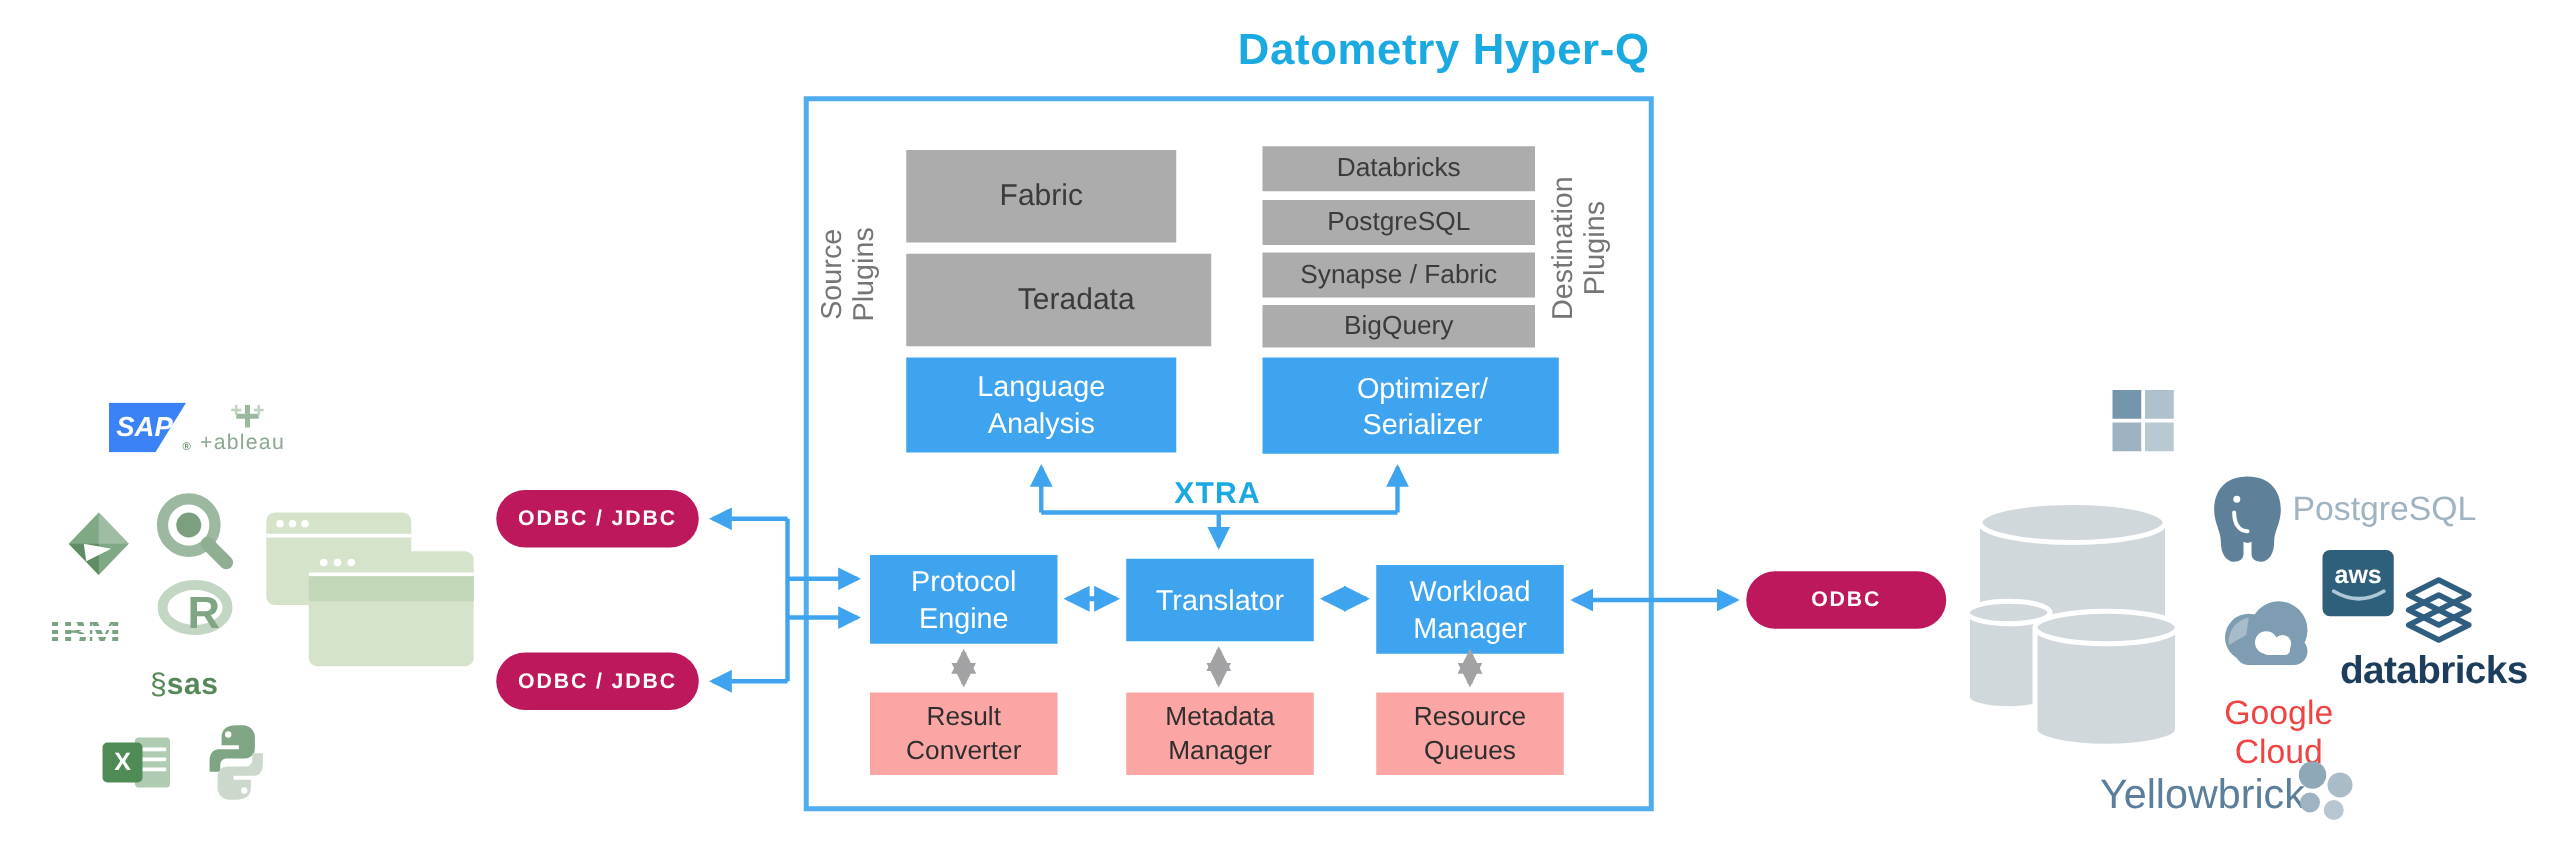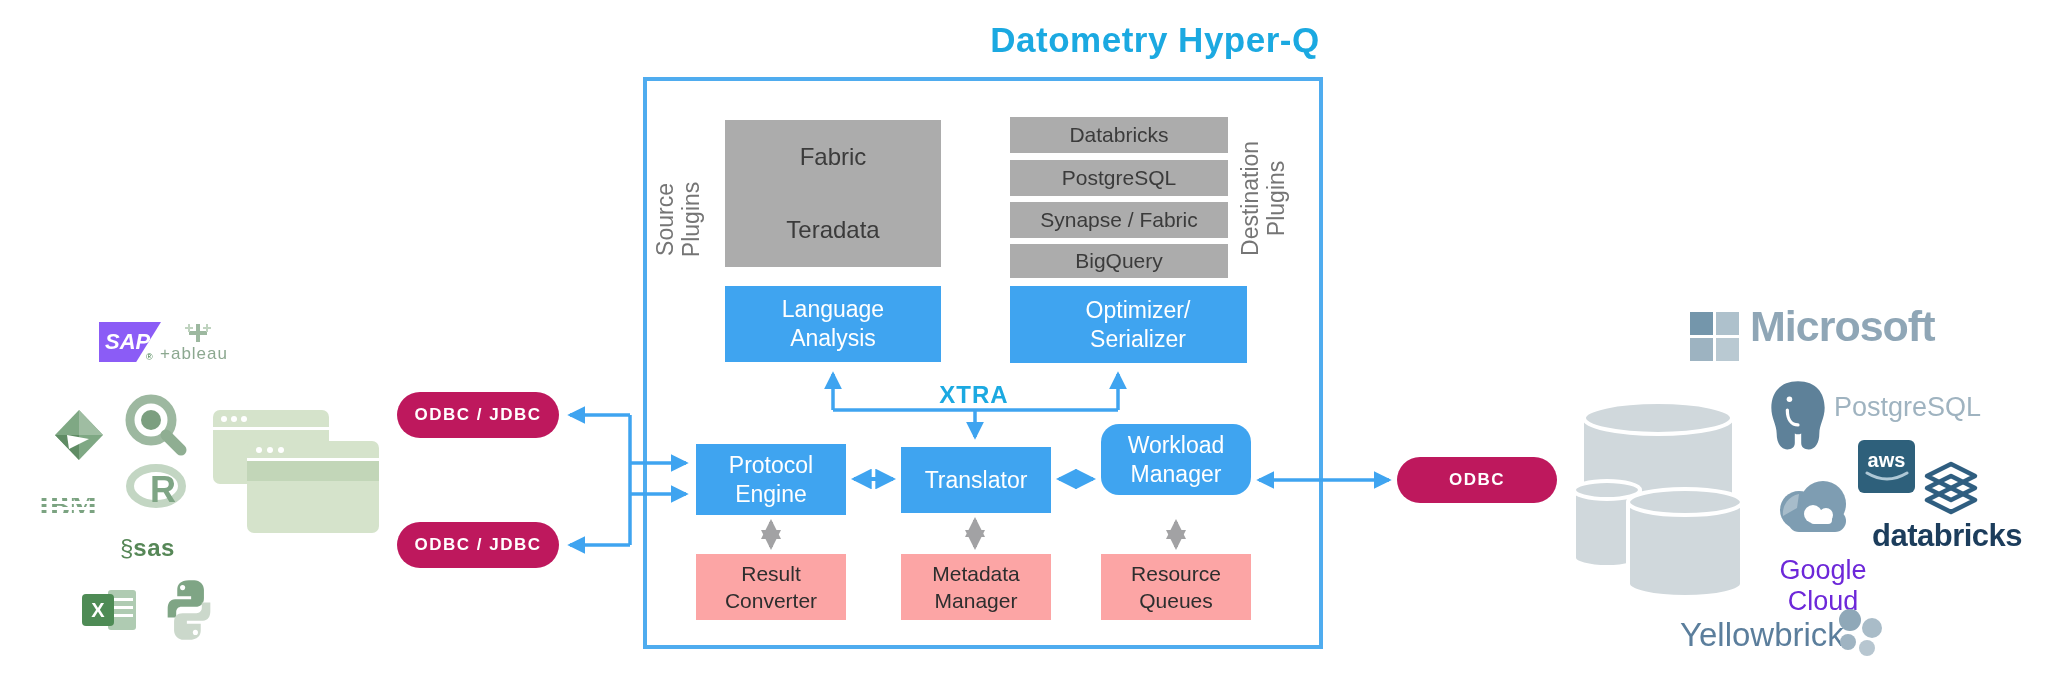--- a/index.html
+++ b/index.html
@@ -20,23 +20,23 @@
   .dst-item{left:1010px;width:218px;height:36px;font-size:21px;}
   .engine{font-size:23px;line-height:1.25;}
   .core{width:150px;height:71px;font-size:23px;line-height:1.25;}
   .sup{width:150px;height:66px;top:554px;font-size:21px;line-height:1.3;}
   .rot{color:#757575;font-size:23px;line-height:1.15;transform:rotate(-90deg);text-align:center;white-space:pre-line;}
   .xtra{left:899px;top:381px;width:150px;text-align:center;font-size:24px;font-weight:700;color:#1BA9E1;letter-spacing:1px;}
 
   .pill{background:#be185d;border-radius:23px;color:#fff;font-size:17px;font-weight:600;letter-spacing:1.5px;}
 
   
-  .sap{left:87px;top:322px;width:62px;height:40px;background:#8b5cf6;
+  .sap{left:87px;top:322px;width:62px;height:40px;background:#3b82f6;
        clip-path:polygon(0 0,100% 0,60% 100%,0 100%);color:#fff;font-weight:700;font-style:italic;
-       font-size:22px;display:flex;align-items:center;padding-left:6px;box-sizing:border-box;margin-left:12px;}
+       font-size:22px;display:flex;align-items:center;padding-left:6px;box-sizing:border-box;}
   .sap-reg{left:146px;top:352px;font-size:9px;color:#3F7D49;}
   .tableau-txt{left:160px;top:344px;width:74px;text-align:left;font-size:17px;color:#8CA890;letter-spacing:1px;}
   .ibm{left:38px;top:492px;width:72px;height:30px;font-family:"Liberation Serif",serif;font-weight:700;
        font-size:31px;color:#7BA381;letter-spacing:-1px;line-height:28px;}
   .ibm-stripes{left:36px;top:492px;width:76px;height:30px;
        background:repeating-linear-gradient(to bottom,rgba(255,255,255,0) 0 3px,#ffffff 3px 6px);}
   .sas{left:120px;top:534px;font-size:24px;color:#568757;}
   .sas b{font-weight:700;letter-spacing:.5px;}
   .excel{left:82px;top:588px;width:54px;height:46px;}
   .excel .sheet{position:absolute;right:0;top:2px;width:28px;height:40px;background:#AFCBB2;border-radius:3px;}
@@ -50,55 +50,55 @@
 
   
   .ms-grid{left:1690px;top:312px;width:49px;height:49px;display:grid;grid-template-columns:23px 23px;
            grid-template-rows:23px 23px;gap:3px;}
   .ms-text{left:1750px;top:302px;font-size:43px;font-weight:700;color:#8FA6B6;letter-spacing:-1px;}
   .pg-text{left:1834px;top:392px;font-size:27px;color:#9FB3C0;}
   .aws{left:1858px;top:440px;width:57px;height:53px;background:#2E607B;border-radius:6px;
        display:flex;flex-direction:column;align-items:center;justify-content:center;}
   .aws span{color:#fff;font-weight:700;font-size:20px;line-height:20px;}
   .dbx-text{left:1872px;top:518px;font-size:31px;font-weight:700;color:#1C3D5C;letter-spacing:-.5px;}
-  .gc-text{left:1748px;top:555px;width:150px;text-align:center;font-size:27px;color:#6d28d9;}
+  .gc-text{left:1748px;top:555px;width:150px;text-align:center;font-size:27px;color:#ef4444;}
   .yb-text{left:1680px;top:616px;font-size:33px;color:#5B7E9C;}
 </style>
 </head>
 <body>
 
 <div id="canvas">
 
   <div class="abs title">Datometry Hyper-Q</div>
 
   <div class="abs hq-box"></div>
 
   <div class="abs rot" style="left:598px;top:193px;width:160px;">Source
 Plugins</div>
   <div class="abs rot" style="left:1163px;top:172px;width:200px;">Destination
 Plugins</div>
 
   <div class="abs ctr gbox src-item" style="top:120px;">Fabric</div>
-  <div class="abs ctr gbox src-item" style="top:193px;">Teradata</div>
+  <div class="abs ctr gbox src-item" style="top:203px;padding-left:28px;">Teradata</div>
   <div class="abs ctr bluebox engine" style="left:725px;top:286px;width:216px;height:76px;">Language
 Analysis</div>
 
   <div class="abs ctr gbox dst-item" style="top:117px;">Databricks</div>
   <div class="abs ctr gbox dst-item" style="top:160px;">PostgreSQL</div>
   <div class="abs ctr gbox dst-item" style="top:202px;">Synapse / Fabric</div>
   <div class="abs ctr gbox dst-item" style="top:244px;height:34px;">BigQuery</div>
   <div class="abs ctr bluebox engine" style="left:1010px;top:286px;width:218px;height:77px;padding-left:19px;">Optimizer/
 Serializer</div>
 
   <div class="abs xtra">XTRA</div>
 
   <div class="abs ctr bluebox core" style="left:696px;top:444px;">Protocol
 Engine</div>
   <div class="abs ctr bluebox core" style="left:901px;top:447px;height:66px;">Translator</div>
-  <div class="abs ctr bluebox core" style="left:1101px;top:424px;border-radius:18px;">Workload
+  <div class="abs ctr bluebox core" style="left:1101px;top:452px;">Workload
 Manager</div>
 
   <div class="abs ctr supbox sup" style="left:696px;">Result
 Converter</div>
   <div class="abs ctr supbox sup" style="left:901px;">Metadata
 Manager</div>
   <div class="abs ctr supbox sup" style="left:1101px;">Resource
 Queues</div>
 
   <div class="abs ctr pill" style="left:397px;top:392px;width:162px;height:46px;">ODBC / JDBC</div>
@@ -211,21 +211,20 @@
     <circle cx="16" cy="9" r="2.4" fill="#fff"></circle>
     <circle cx="28" cy="51" r="2.4" fill="#fff"></circle>
   </svg>
 
   <div class="abs ms-grid">
     <div style="background:#7496AB;"></div>
     <div style="background:#AEC1CC;"></div>
     <div style="background:#9DB3C1;"></div>
     <div style="background:#B9C9D2;"></div>
   </div>
-  <div class="abs ms-text">Microsoft</div>
 
   <svg class="abs" style="left:1570px;top:396px;" width="185" height="235">
     <g>
       <path d="M14,22 v110 a74,16 0 0 0 148,0 v-110" fill="#D0D8DC"></path>
       <ellipse cx="88" cy="22" rx="74" ry="16" fill="#D0D8DC" stroke="#fff" stroke-width="4"></ellipse>
     </g>
     <g>
       <path d="M4,94 v68 a33,9 0 0 0 66,0 v-68" fill="#D0D8DC" stroke="#fff" stroke-width="4"></path>
       <ellipse cx="37" cy="94" rx="33" ry="9" fill="#D0D8DC" stroke="#fff" stroke-width="4"></ellipse>
     </g>

